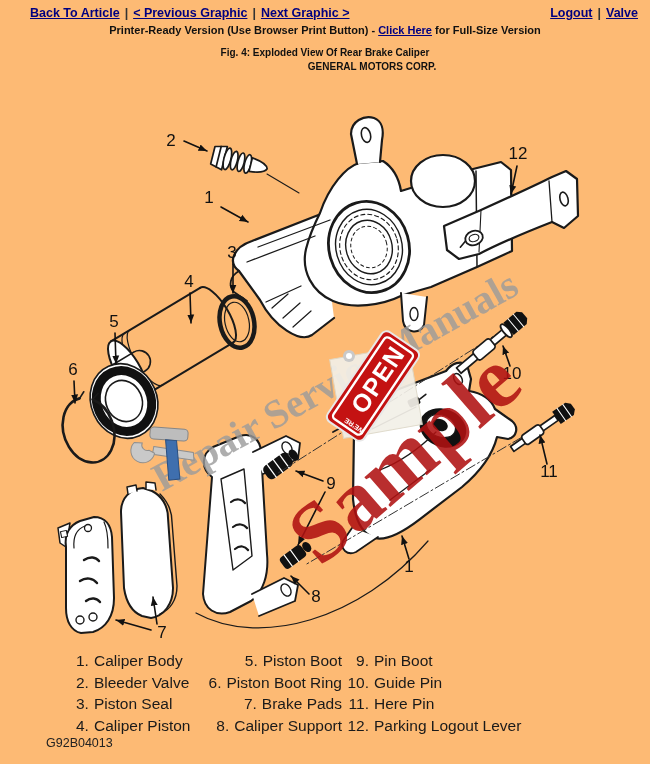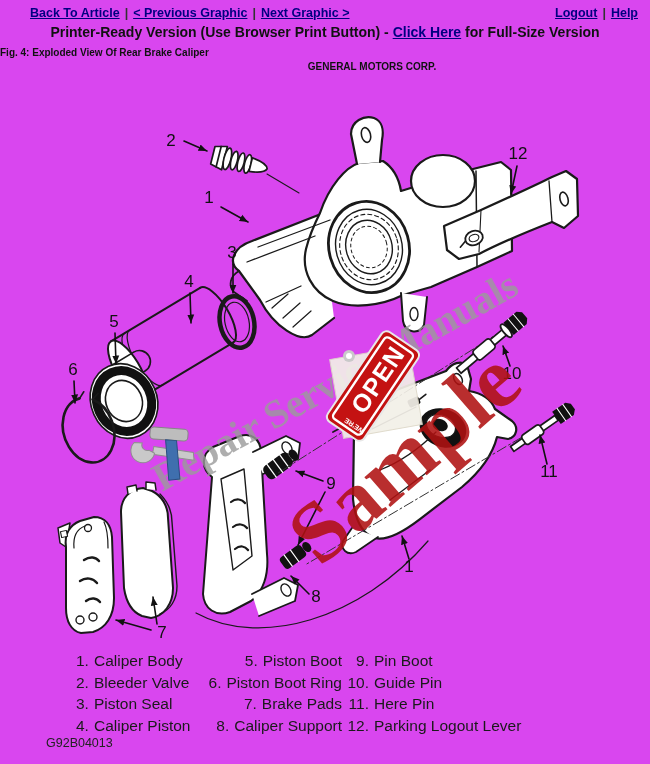--- a/index.html
+++ b/index.html
@@ -1,27 +1,27 @@
 <!DOCTYPE html>
 <html><head>
 <meta charset="utf-8">
 <style>
   html,body{margin:0;padding:0;background:#fff;}
-  #page{position:relative;width:650px;height:764px;background:#d946ef;overflow:hidden;
+  #page{position:relative;width:650px;height:764px;background:#fdba74;overflow:hidden;
         font-family:"Liberation Sans","DejaVu Sans",sans-serif;color:#111;}
   
   .navrow{position:absolute;top:6px;left:0;width:650px;height:16px;font-size:12.5px;font-weight:bold;}
   .nav-left{position:absolute;left:30px;top:0;white-space:nowrap;}
   .nav-right{position:absolute;right:12px;top:0;white-space:nowrap;}
   a.navlink{color:#000080;text-decoration:underline;cursor:pointer;}
   .sep{color:#333;font-weight:bold;margin:0 5px;text-decoration:none;}
   .printer-line{position:absolute;top:24px;left:0;width:650px;text-align:center;
-                font-size:14px;font-weight:bold;color:#111;white-space:nowrap;}
+                font-size:11px;font-weight:bold;color:#111;white-space:nowrap;}
   .printer-line a{color:#000080;text-decoration:underline;cursor:pointer;}
-  .fig-caption{position:absolute;top:47px;left:0;width:650px;text-align:left;
+  .fig-caption{position:absolute;top:47px;left:0;width:650px;text-align:center;
                font-size:10px;font-weight:bold;color:#111;}
   .company{position:absolute;top:61px;left:0;width:650px;text-align:center;
            font-size:10px;font-weight:bold;color:#111;padding-left:47px;}
   
   #diagram{position:absolute;top:85px;left:0;}
   
   .parts{position:absolute;top:650px;left:44px;width:540px;display:flex;
          font-size:15.5px;line-height:21.6px;color:#1a1a1a;}
   .pcol1{width:123px;margin-left:32px;} .pcol2{width:143px;text-align:right;} .pcol3{flex:1;}
   .pl-item{white-space:nowrap;}
@@ -32,21 +32,21 @@
 </head>
 <body>
 
 <div id="page">
 
   <div class="navrow">
     <span class="nav-left">
       <a class="navlink">Back To Article</a><span class="sep">|</span><a class="navlink">&lt; Previous Graphic</a><span class="sep">|</span><a class="navlink">Next Graphic &gt;</a>
     </span>
     <span class="nav-right">
-      <a class="navlink">Logout</a><span class="sep">|</span><a class="navlink">Help</a>
+      <a class="navlink">Logout</a><span class="sep">|</span><a class="navlink">Valve</a>
     </span>
   </div>
 
   <div class="printer-line"><span>Printer-Ready Version (Use Browser Print Button) - </span><a>Click Here</a><span> for Full-Size Version</span></div>
 
   <div class="fig-caption">Fig. 4: Exploded View Of Rear Brake Caliper</div>
   <div class="company">GENERAL MOTORS CORP.</div>
 
   <svg id="diagram" width="650" height="560" viewBox="0 85 650 560">
     <defs>

